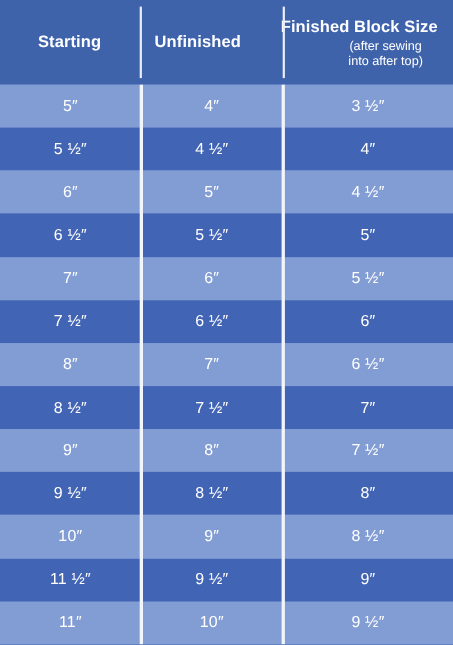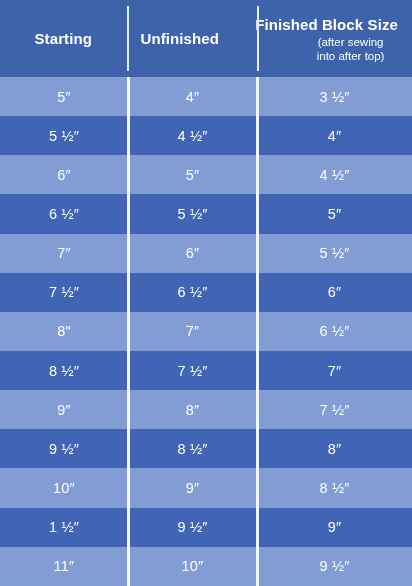--- a/index.html
+++ b/index.html
@@ -186,21 +186,21 @@
         <div class="cell col-1">9 ½″</div>
         <div class="cell col-2">8 ½″</div>
         <div class="cell col-3">8″</div>
       </div>
       <div class="table-row odd">
         <div class="cell col-1">10″</div>
         <div class="cell col-2">9″</div>
         <div class="cell col-3">8 ½″</div>
       </div>
       <div class="table-row even">
-        <div class="cell col-1">1 ½″</div>
+        <div class="cell col-1">11 ½″</div>
         <div class="cell col-2">9 ½″</div>
         <div class="cell col-3">9″</div>
       </div>
       <div class="table-row odd">
         <div class="cell col-1">11″</div>
         <div class="cell col-2">10″</div>
         <div class="cell col-3">9 ½″</div>
       </div>
       <div class="col-divider d1"></div>
     <div class="col-divider d2"></div>

